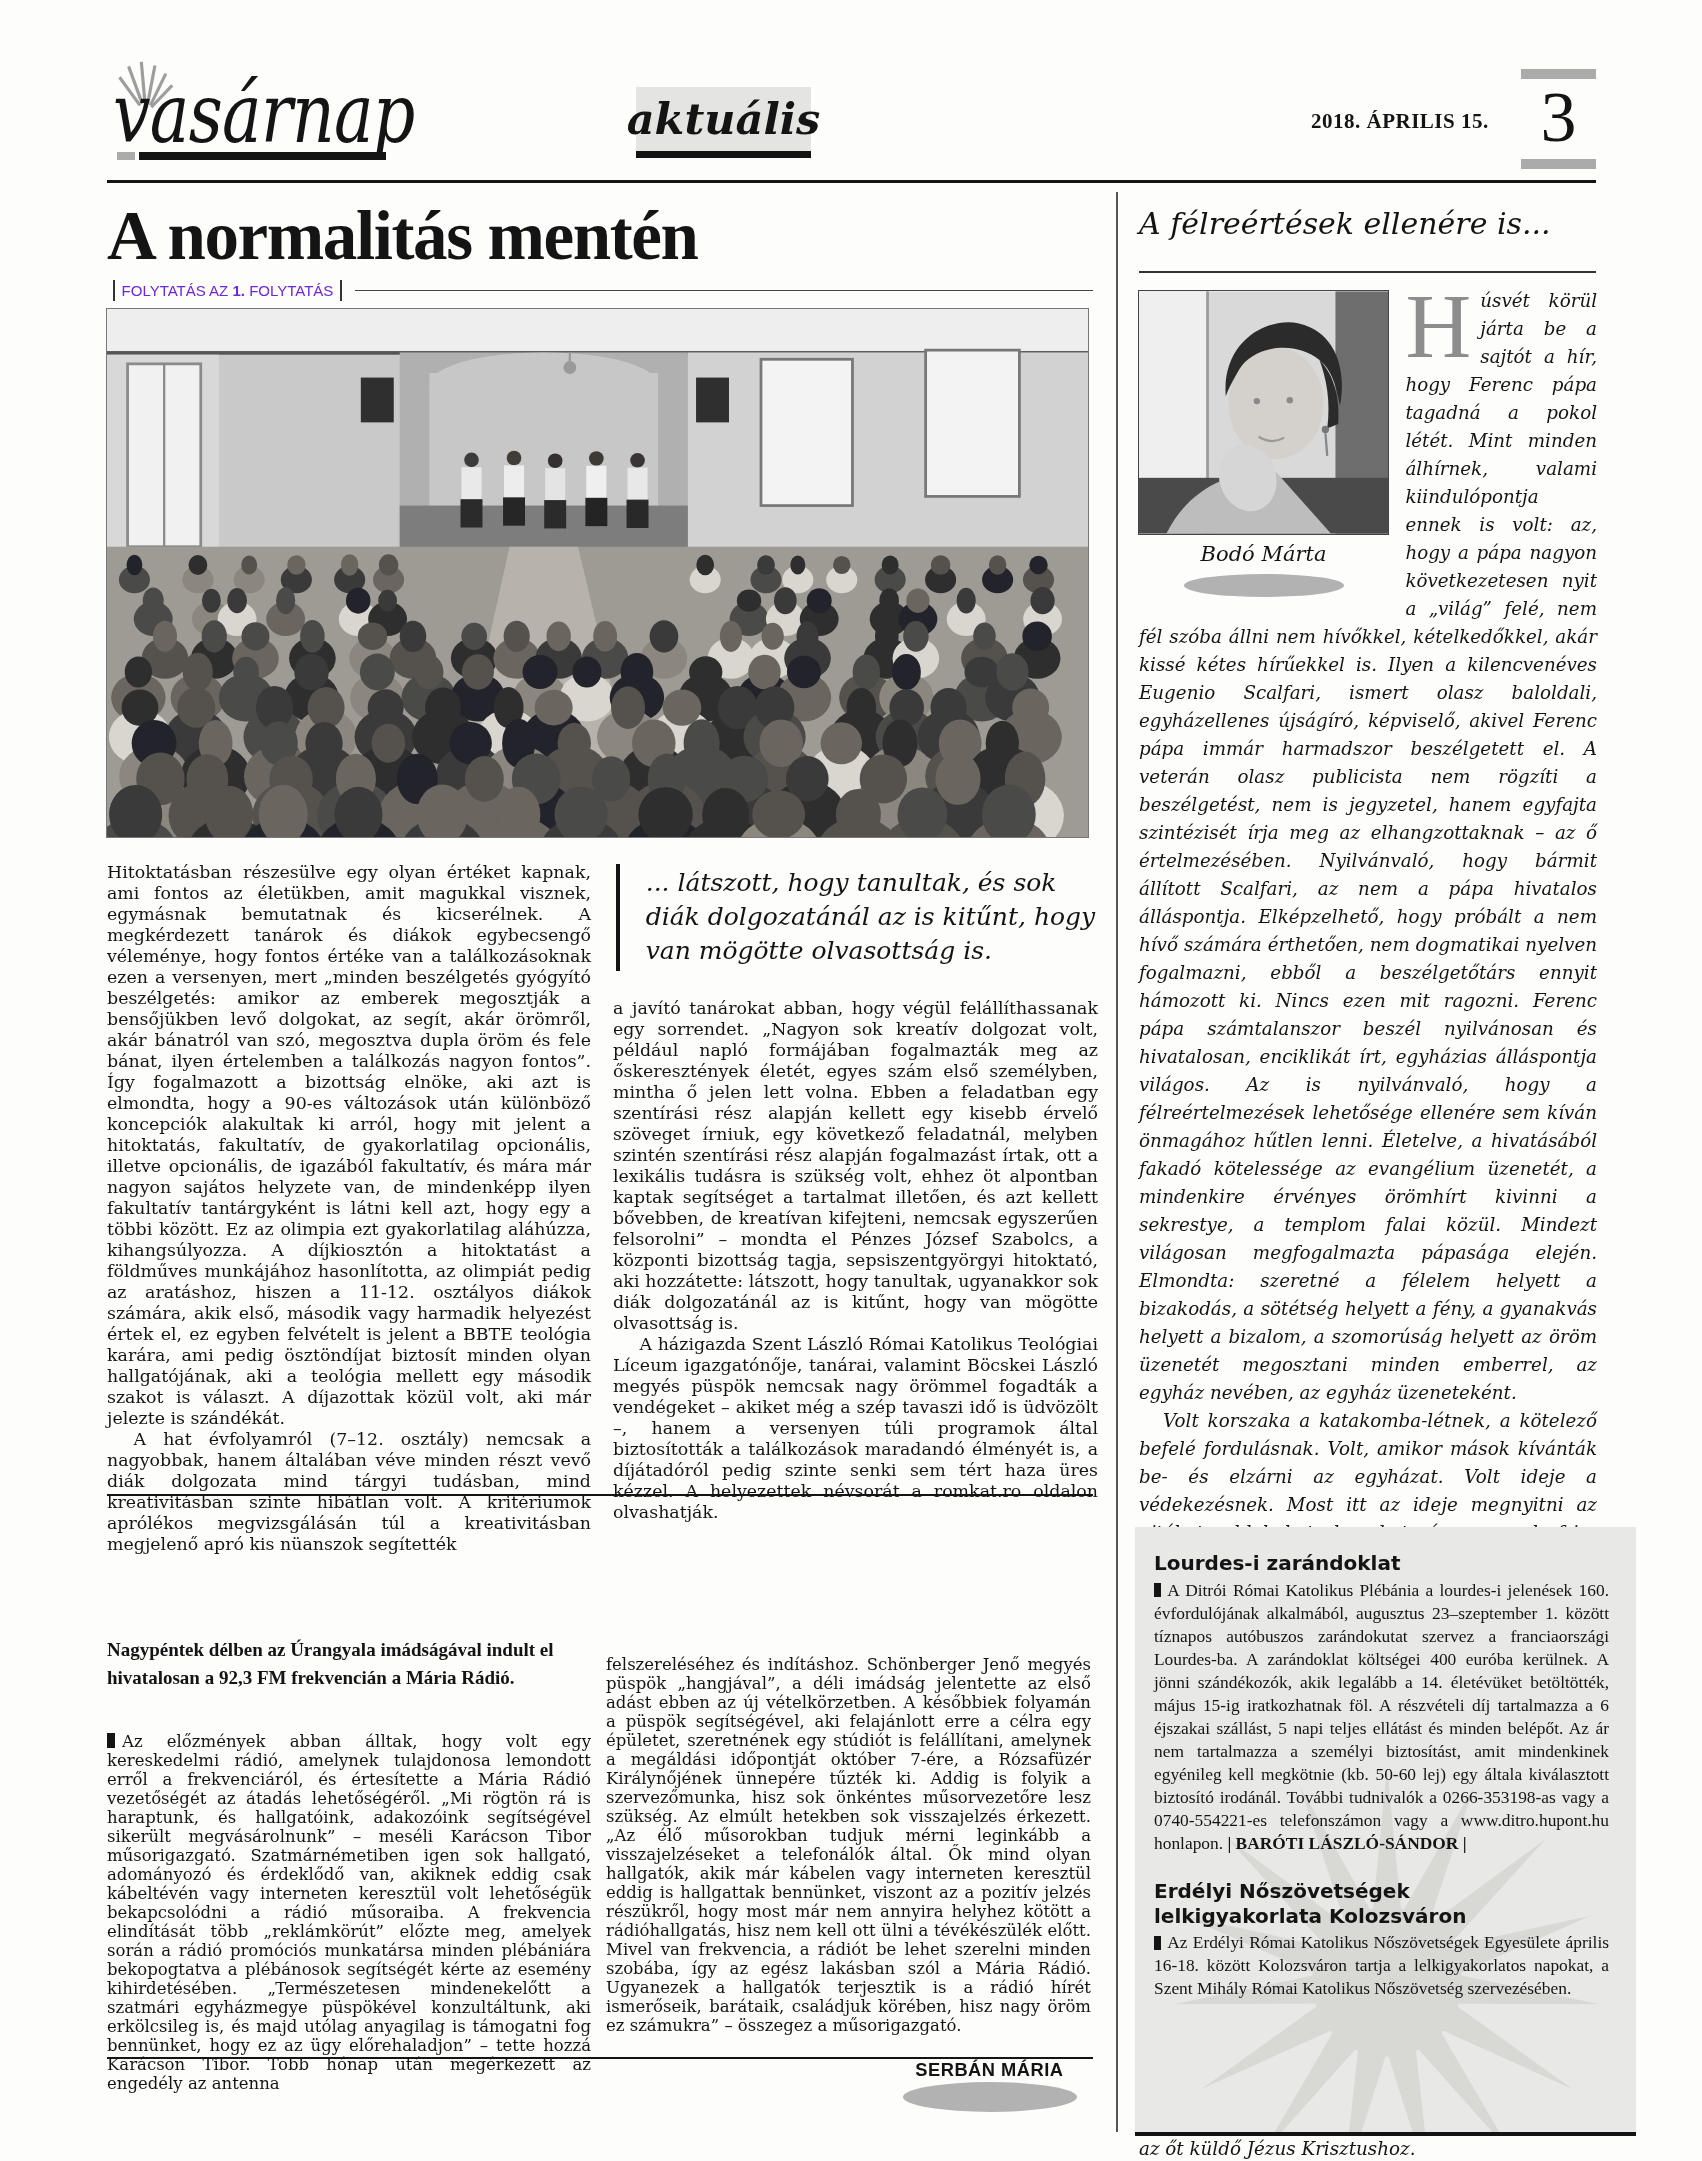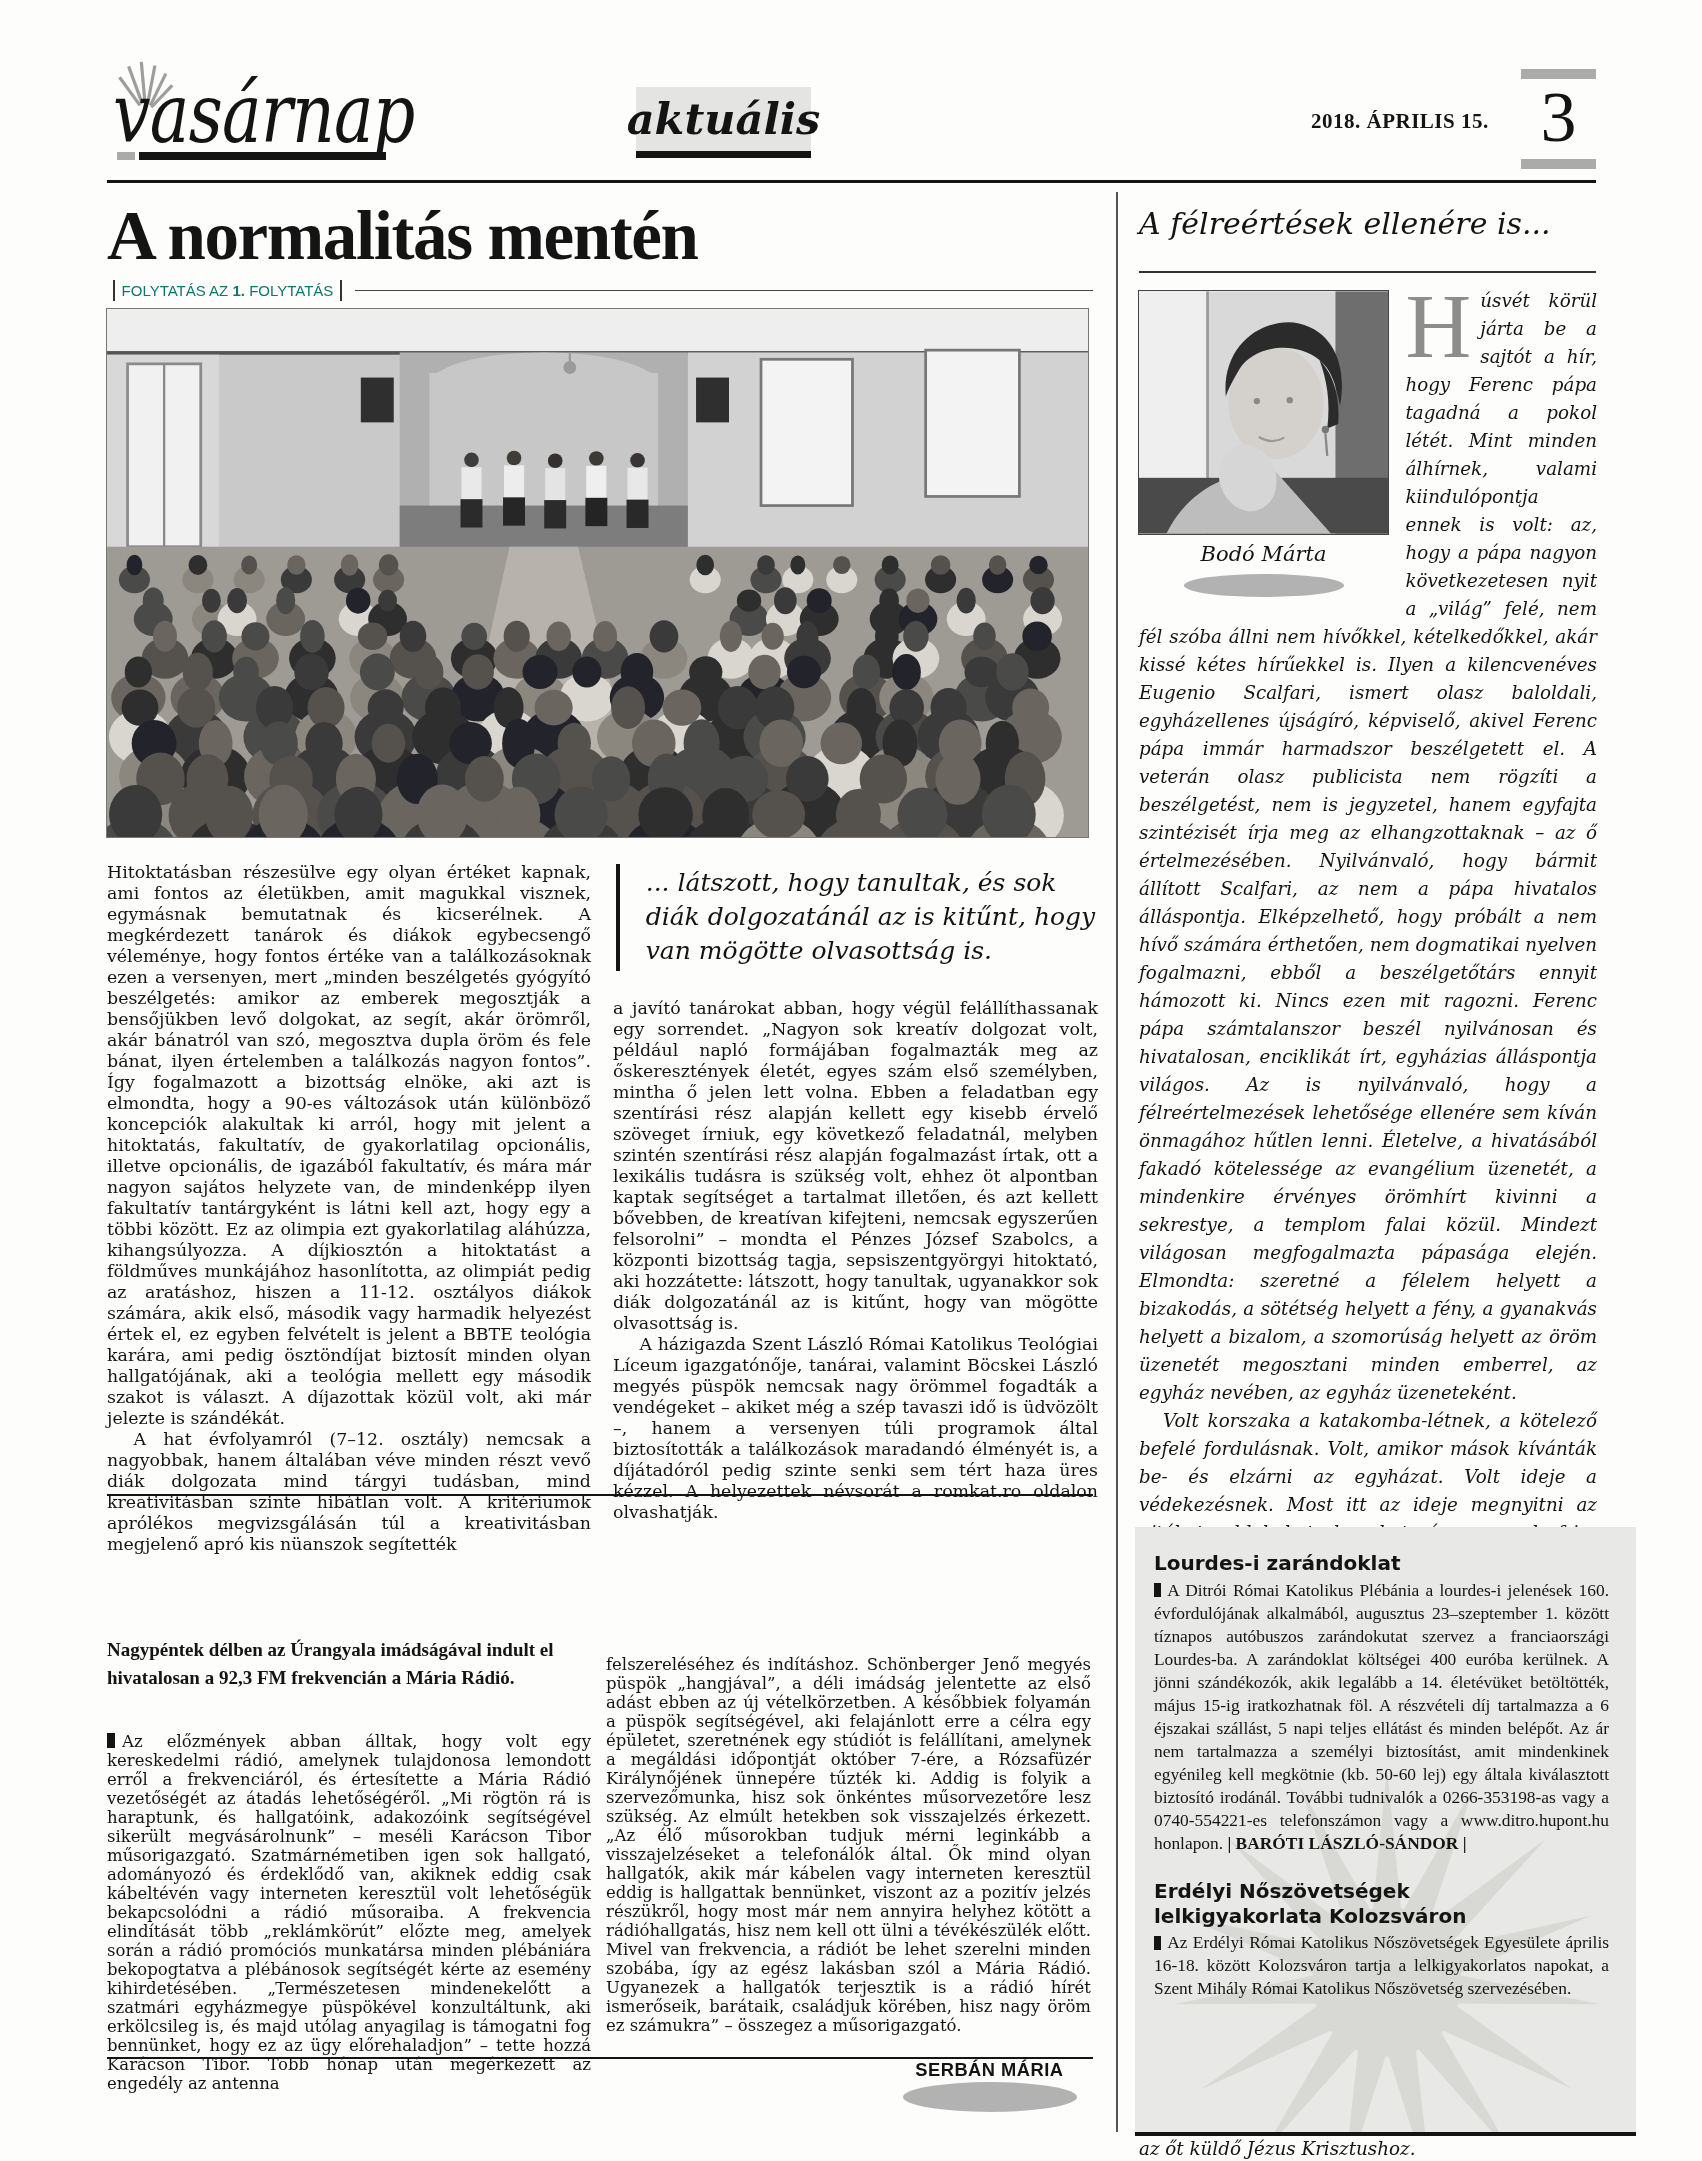--- a/index.html
+++ b/index.html
@@ -17,21 +17,21 @@
   .section-label{font-family:"DejaVu Serif",serif;font-style:italic;font-weight:700;font-size:43px;}
   .date{font-family:"Liberation Serif",serif;font-weight:700;font-size:21px;letter-spacing:0.5px;white-space:nowrap;}
   .pagenum{font-family:"Liberation Serif",serif;font-weight:400;font-size:72px;line-height:69px;text-align:center;}
 
   
   .headline-1{font-family:"Liberation Serif",serif;font-weight:700;font-size:69px;line-height:73px;letter-spacing:-1.4px;white-space:nowrap;}
   .headline-2{font-family:"Liberation Serif",serif;font-weight:700;font-size:47px;line-height:51px;letter-spacing:-0.9px;white-space:nowrap;}
   .headline-op{font-family:"DejaVu Serif",serif;font-style:italic;font-size:30px;line-height:34px;white-space:nowrap;}
 
   .kicker{display:flex;align-items:center;font-family:"Liberation Sans",sans-serif;
-          font-size:15px;letter-spacing:0px;color:#0f766e;width:986px;}
+          font-size:15px;letter-spacing:0px;color:#6d28d9;width:986px;}
   .kicker .vbar{width:1.8px;height:21px;background:#333;margin:0 6.4px;flex:0 0 auto;}
   .kicker .kline{flex:1 1 auto;height:1.8px;background:#444;margin-left:7.3px;}
   .kicker b{font-weight:700;}
 
   
   .news{font-family:"DejaVu Serif",serif;font-size:17.4px;line-height:21px;text-align:justify;}
   .news p{margin:0;}
   .news p.indent{text-indent:26.5px;}
   .pullquote{border-left:4.6px solid #141414;padding:2.7px 0 2.7px 26px;margin:1.8px 0 26.5px 2.7px;
              font-family:"DejaVu Serif",serif;font-style:italic;font-size:25px;line-height:34px;text-align:left;}

